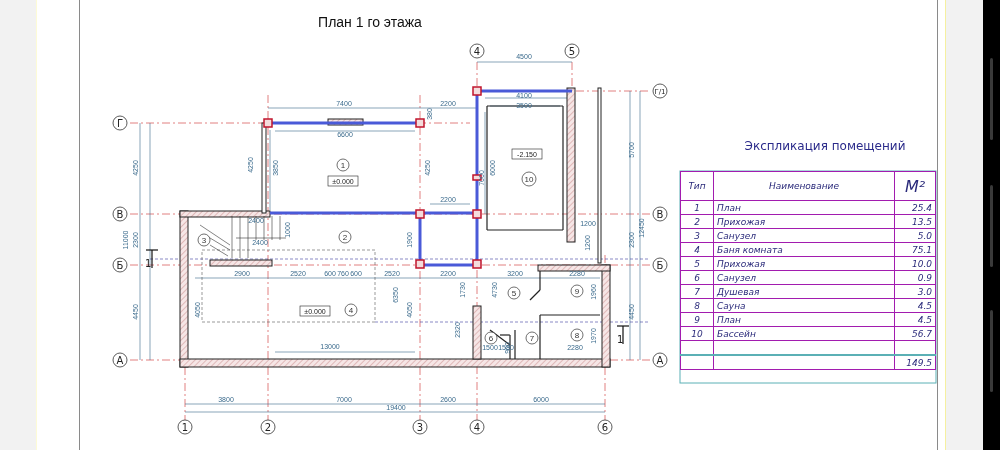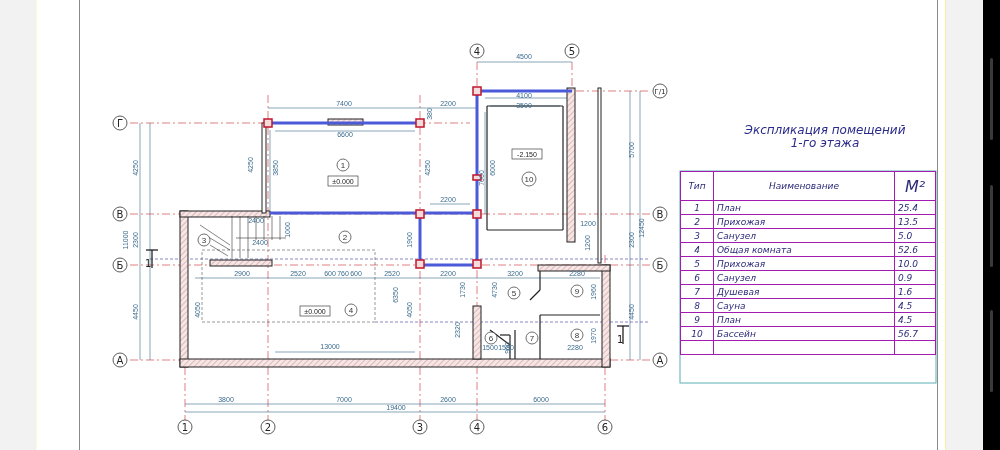--- a/index.html
+++ b/index.html
@@ -12,45 +12,46 @@
   .right-line { position:absolute; left:945px; top:0; width:1px; height:450px; background:#f5f0a0; }
   .right-gutter { position:absolute; left:946px; top:0; width:37px; height:450px; background:#f2f2f2; }
   .black-bar { position:absolute; left:983px; top:0; width:17px; height:450px; background:#000; }
   .scroll-thumb { position:absolute; left:990px; width:3px; background:#3a3a3a; border-radius:2px; }
   .title { position:absolute; left:300px; top:13px; width:140px; text-align:center; font-size:14px; color:#111; line-height:18px; }
   svg.plan { position:absolute; left:0; top:0; }
   .axis-label { font-family:"DejaVu Sans", sans-serif; font-size:10px; fill:#222; }
   .dim { font-family:"Liberation Sans", sans-serif; font-size:7px; fill:#3a6a8c; }
   .room-num { font-family:"Liberation Sans", sans-serif; font-size:8px; fill:#333; }
   .mark { font-family:"Liberation Sans", sans-serif; font-size:7px; fill:#222; }
-  .expl-title { position:absolute; left:720px; top:124px; width:210px; text-align:center; color:#2a2a8a; font-style:italic; font-size:12px; line-height:13px; font-family:"DejaVu Sans", sans-serif; }
+  .expl-title { position:absolute; left:720px; top:140px; width:210px; text-align:center; color:#2a2a8a; font-size:12px; line-height:13px; font-family:"DejaVu Sans", sans-serif; }
   table.expl { position:absolute; left:680px; top:171px; width:256px; border-collapse:collapse; font-family:"DejaVu Sans", sans-serif; font-style:italic; color:#2a2a7a; font-size:9px; }
   table.expl td, table.expl th { border:1px solid #a21caf; padding:0 3px; height:13px; font-weight:normal;margin-top:12px; }
   table.expl th { height:28px; font-size:9px; }
   table.expl th.m2 { font-size:16px; }
   table.expl td.c1 { width:26px; text-align:center; }
-  table.expl td.c3 { width:34px; }
+  table.expl td.c3 { width:34px; text-align:right; }
 </style>
 </head>
 <body>
 
 <div class="left-gutter"></div>
 <div class="left-line"></div>
 <div class="sheet"></div>
 <div class="sheet-border-left"></div>
 <div class="sheet-border-right"></div>
 <div class="right-line"></div>
 <div class="right-gutter"></div>
 <div class="black-bar">
 </div>
 <div class="scroll-thumb" style="top:58px;height:82px;"></div>
 <div class="scroll-thumb" style="top:185px;height:82px;"></div>
 <div class="scroll-thumb" style="top:310px;height:82px;"></div>
 
 <div class="title">
+  <div>План 1 го этажа</div>
 </div>
 
 <svg class="plan" width="1000" height="450" viewBox="0 0 1000 450">
   <defs>
     <pattern id="hatch" width="4" height="4" patternUnits="userSpaceOnUse" patternTransform="rotate(45)">
       <rect width="4" height="4" fill="#f6e6e6"></rect>
       <line x1="0" y1="0" x2="0" y2="4" stroke="#c98a8a" stroke-width="1"></line>
     </pattern>
   </defs>
 
@@ -293,21 +294,20 @@
     <text x="577" y="338" class="room-num">8</text>
     <text x="577" y="294" class="room-num">9</text>
     <text x="529" y="182" class="room-num">10</text>
   </g>
 
   <rect x="680" y="171" width="256" height="212" fill="none" stroke="#5bb0b5" stroke-width="1"></rect>
 </svg>
 
 <div class="expl-title">
   <div>Экспликация помещений</div>
-  <div>1-го этажа</div>
 </div>
 
 <table class="expl">
   <thead>
     <tr>
       <th>Тип</th>
       <th>Наименование</th>
       <th class="m2">М²</th>
     </tr>
   </thead>
@@ -322,37 +322,37 @@
         <td>Прихожая</td>
         <td class="c3">13.5</td>
       </tr>
     <tr>
         <td class="c1">3</td>
         <td>Санузел</td>
         <td class="c3">5.0</td>
       </tr>
     <tr>
         <td class="c1">4</td>
-        <td>Общая комната</td>
-        <td class="c3">52.6</td>
+        <td>Баня комната</td>
+        <td class="c3">75.1</td>
       </tr>
     <tr>
         <td class="c1">5</td>
         <td>Прихожая</td>
         <td class="c3">10.0</td>
       </tr>
     <tr>
         <td class="c1">6</td>
         <td>Санузел</td>
         <td class="c3">0.9</td>
       </tr>
     <tr>
         <td class="c1">7</td>
         <td>Душевая</td>
-        <td class="c3">1.6</td>
+        <td class="c3">3.0</td>
       </tr>
     <tr>
         <td class="c1">8</td>
         <td>Сауна</td>
         <td class="c3">4.5</td>
       </tr>
     <tr>
         <td class="c1">9</td>
         <td>План</td>
         <td class="c3">4.5</td>
@@ -360,14 +360,19 @@
     <tr>
         <td class="c1">10</td>
         <td>Бассейн</td>
         <td class="c3">56.7</td>
       </tr>
     <tr>
         <td class="c1"></td>
         <td></td>
         <td class="c3"></td>
       </tr>
+    <tr style="border-top:2px solid #5bb0b5;">
+        <td class="c1"></td>
+        <td></td>
+        <td class="c3">149.5</td>
+      </tr>
   </tbody>
 </table>
 
 </body></html>

